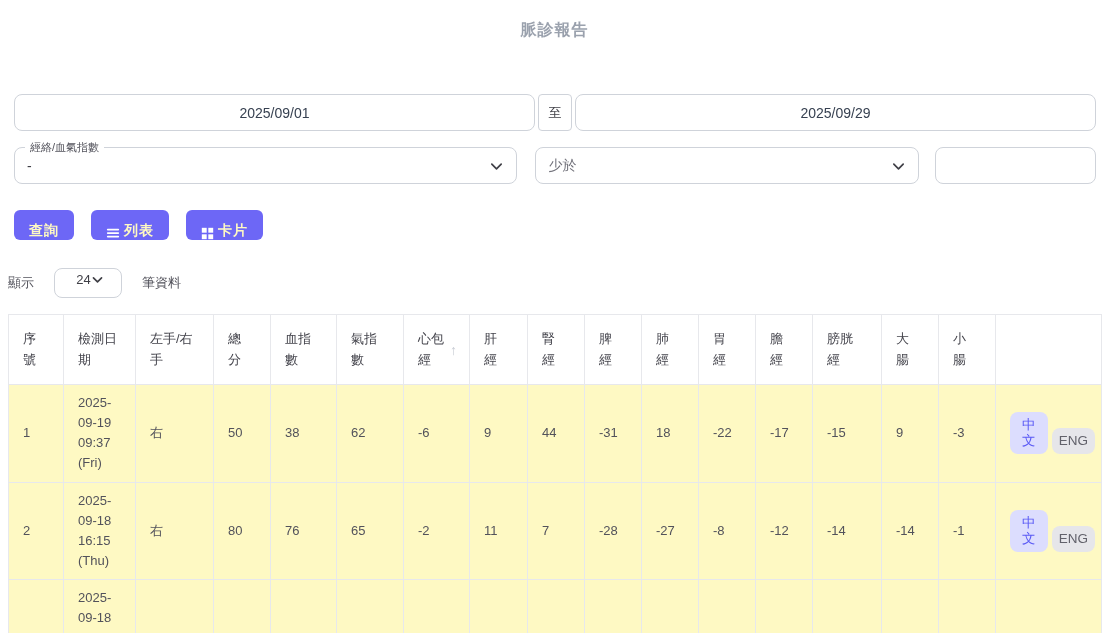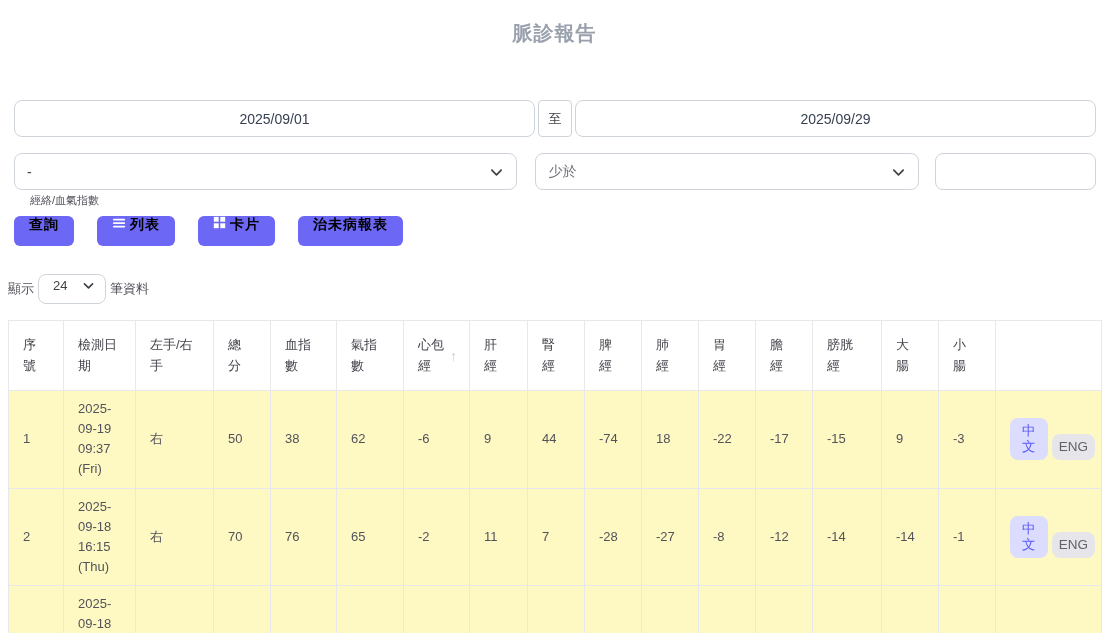--- a/index.html
+++ b/index.html
@@ -2,21 +2,21 @@
 <html lang="zh-Hant" style="--accent: #6d67f6;"><head>
 <meta charset="utf-8">
 <style>
   * { box-sizing: border-box; margin: 0; padding: 0; }
   html, body { width: 1109px; height: 633px; overflow: hidden; background: #ffffff; }
   body { font-family: "Liberation Sans", "DejaVu Sans", sans-serif; color: #52525b; }
 
   .page-title {
     margin-top: 20px;
     text-align: center;
-    font-size: 20px;
+    font-size: 16px;
     font-weight: 700;
     color: #9aa1ad;
     letter-spacing: 1px;
   }
 
   .filters { margin: 53px 13px 0 14px; }
   .field-label { font-size: 12.5px; color: #3f3f46; }
 
   .date-row { display: flex; align-items: stretch; margin-top: 9px; height: 37px; }
   .date-input {
@@ -47,50 +47,49 @@
     cursor: pointer;
   }
   .outlined .notch-label {
     position: absolute;
     top: -8px; left: 10px;
     background: #fff;
     padding: 0 5px;
     font-size: 11px;
     color: #52525b;
     line-height: 14px;
-    margin-top: 47px;
   }
   .sel-meridian { width: 533px; color: #3f3f46; }
   .sel-operator { width: 406px; margin-left: 18px; color: #71717a; }
   .threshold { width: 169px; margin-left: 16px; cursor: text; }
   .chevron { position: absolute; right: 12px; top: 50%; transform: translateY(-50%); color: #3f3f46; display: flex; }
 
   .button-row { display: flex; margin: 26px 0 0 14px; gap: 13px; }
   .btn {
     height: 30px;
     border: none;
     border-radius: 6px;
     background: var(--accent);
-    color: #000000;
+    color: #fef9c3;
     font-family: inherit;
     font-size: 14px;
     font-weight: 700;
     padding: 0 15px;
-    display: flex; align-items: flex-start; gap: 4px;
+    display: flex; align-items: flex-end; gap: 4px;
     cursor: pointer;
     letter-spacing: 1px;
   }
-  .btn + .btn { margin-left: 10px; }
+  .btn + .btn { margin-left: 4px; }
   .btn .ico { display: flex; }
 
-  .show-row { display: flex; align-items: center; margin: 28px 0 0 8px; font-size: 13px; color: #52525b; gap: 4px; }
+  .show-row { display: flex; align-items: center; margin: 28px 0 0 8px; font-size: 13px; color: #52525b; gap: 20px; }
   .page-size {
     width: 68px; height: 30px;
     border: 1px solid #cfd3da; border-radius: 8px;
-    display: flex; align-items: center; justify-content: space-between;
+    display: flex; align-items: center; justify-content: center;
     padding: 0 10px 8px 14px;
     font-size: 13px; color: #3f3f46;
     cursor: pointer;
     background: #fff;
   }
 
   .table-wrap { margin: 16px 8px 0 8px; }
   table { border-collapse: collapse; table-layout: fixed; width: 1093px; }
   th, td { border: 1px solid #e7e8ec; vertical-align: middle; text-align: left; }
   th {
@@ -181,23 +180,20 @@
     <span class="ico">
       <svg width="13" height="13" viewBox="0 0 16 16">
           <rect x="1" y="1" width="6" height="6" fill="#fff"></rect>
           <rect x="9" y="1" width="6" height="6" fill="#fff"></rect>
           <rect x="1" y="9" width="6" height="6" fill="#fff"></rect>
           <rect x="9" y="9" width="6" height="6" fill="#fff"></rect>
         </svg>
     </span>
     <span>卡片</span>
   </button>
-  <button class="btn">
-    <span>治未病報表</span>
-  </button>
 </div>
 
 <div class="show-row">
   <span>顯示</span>
   <div class="page-size">
     <span>24</span>
     <span style="display:flex;color:#3f3f46;">
       <svg width="13" height="13" viewBox="0 0 16 16">
           <path d="M3 6l5 5 5-5" fill="none" stroke="currentColor" stroke-width="2" stroke-linecap="round" stroke-linejoin="round"></path>
         </svg>
@@ -340,42 +336,42 @@
 09-19
 09:37
 (Fri)</span></td>
           <td><span class="cell-text">右</span></td>
           <td><span class="cell-text">50</span></td>
           <td><span class="cell-text">38</span></td>
           <td><span class="cell-text">62</span></td>
           <td><span class="cell-text">-6</span></td>
           <td><span class="cell-text">9</span></td>
           <td><span class="cell-text">44</span></td>
-          <td><span class="cell-text">-74</span></td>
+          <td><span class="cell-text">-31</span></td>
           <td><span class="cell-text">18</span></td>
           <td><span class="cell-text">-22</span></td>
           <td><span class="cell-text">-17</span></td>
           <td><span class="cell-text">-15</span></td>
           <td><span class="cell-text">9</span></td>
           <td><span class="cell-text">-3</span></td>
           <td>
             <div class="chip-group">
               <button class="chip chip-zh">中文</button>
               <button class="chip chip-en">ENG</button>
             </div>
           </td>
         </tr>
         <tr>
           <td><span class="cell-text">2</span></td>
           <td><span class="cell-text">2025-
 09-18
 16:15
 (Thu)</span></td>
           <td><span class="cell-text">右</span></td>
-          <td><span class="cell-text">70</span></td>
+          <td><span class="cell-text">80</span></td>
           <td><span class="cell-text">76</span></td>
           <td><span class="cell-text">65</span></td>
           <td><span class="cell-text">-2</span></td>
           <td><span class="cell-text">11</span></td>
           <td><span class="cell-text">7</span></td>
           <td><span class="cell-text">-28</span></td>
           <td><span class="cell-text">-27</span></td>
           <td><span class="cell-text">-8</span></td>
           <td><span class="cell-text">-12</span></td>
           <td><span class="cell-text">-14</span></td>

